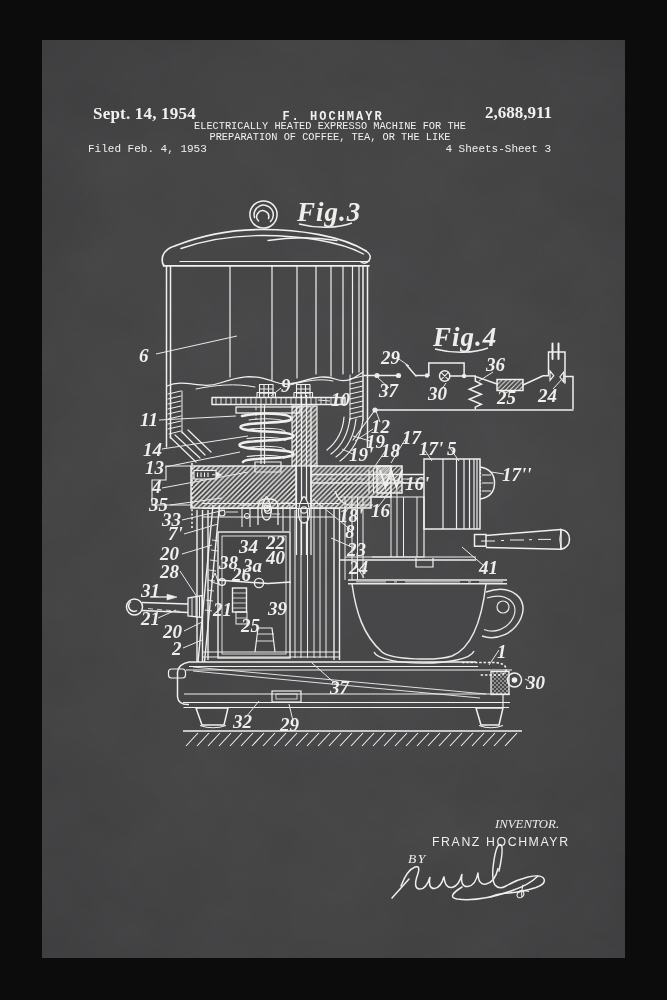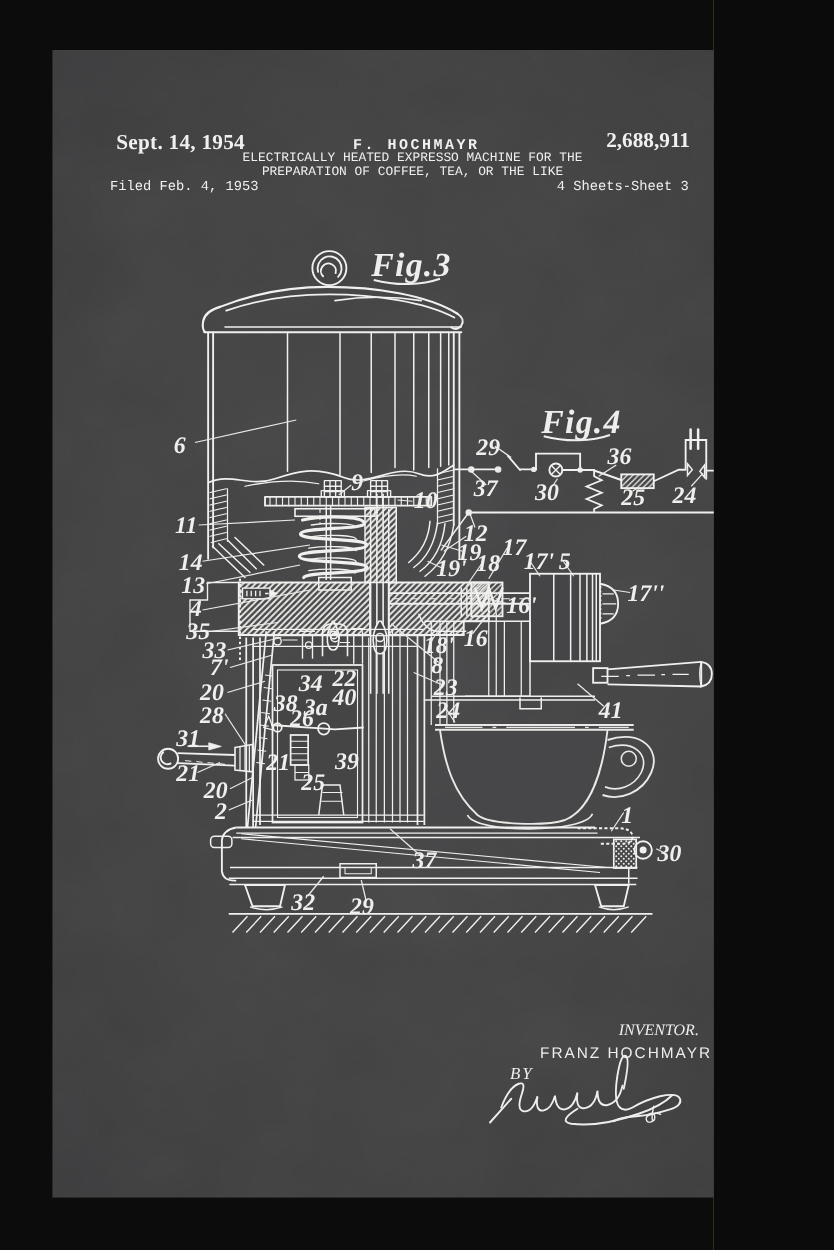--- a/index.html
+++ b/index.html
@@ -1,16 +1,16 @@
 <!DOCTYPE html>
 <html><head>
 <meta charset="utf-8">
 <style>
   html,body{margin:0;padding:0;background:#0b0b0c;}
-  #page{position:relative;width:571px;height:1000px;background:#eab308;overflow:hidden;}
+  #page{position:relative;width:667px;height:1000px;background:#eab308;overflow:hidden;}
   svg{display:block;}
 </style>
 </head>
 <body>
 <div id="page">
 <svg width="667" height="1000" viewBox="0 0 667 1000">
 <defs>
   <radialGradient id="board" cx="50%" cy="50%" r="78%">
     <stop offset="0%" stop-color="#4c4c4e"></stop>
     <stop offset="55%" stop-color="#474748"></stop>

